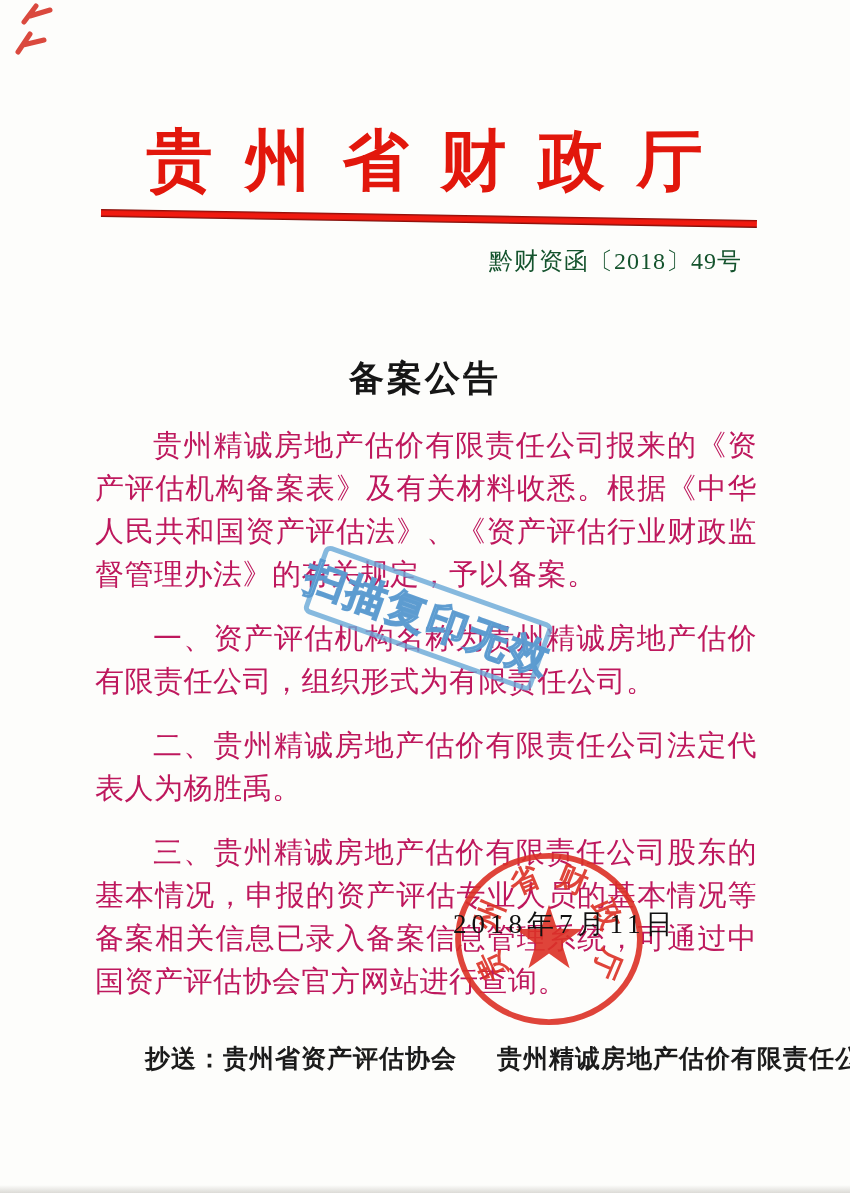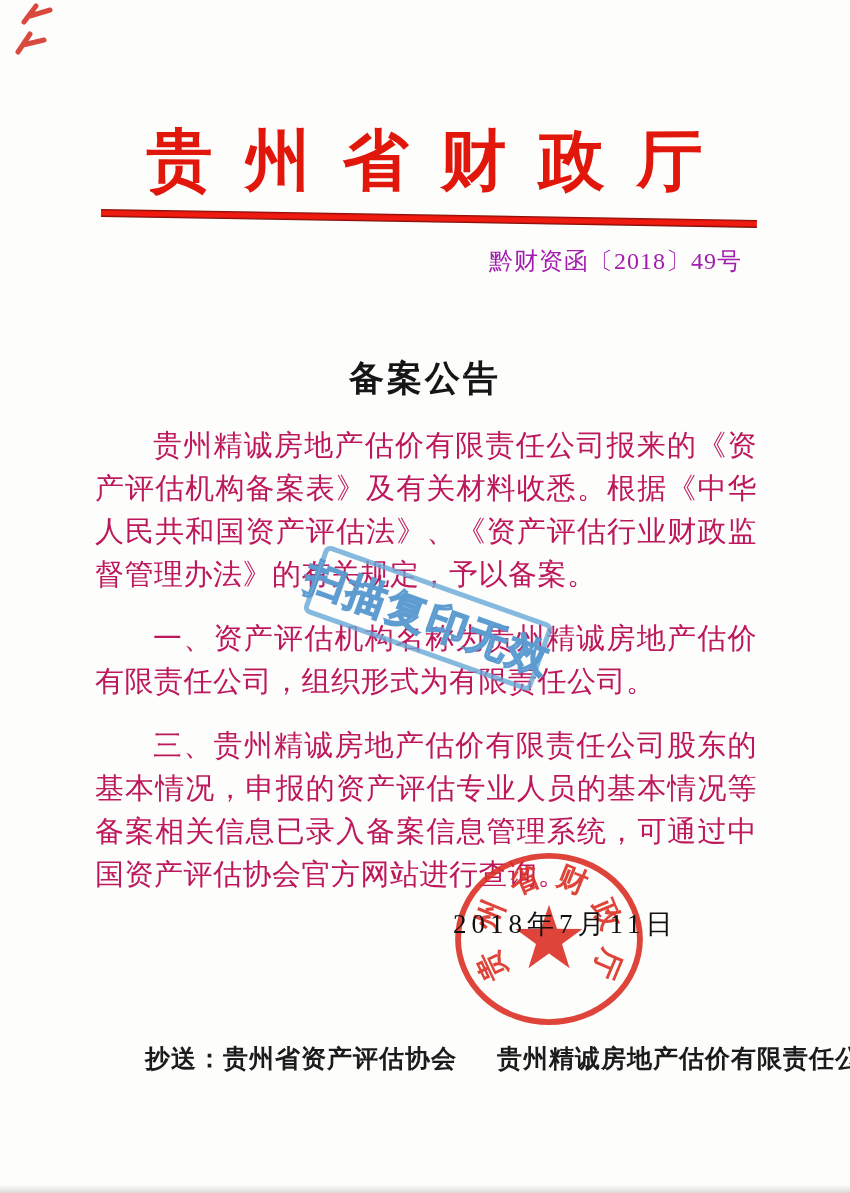--- a/index.html
+++ b/index.html
@@ -23,21 +23,21 @@
     white-space:nowrap;
   }
   
   .red-rule{
     position:absolute;left:101px;top:209px;width:656px;height:8px;
     background:linear-gradient(to bottom,#7e0d08 0%,#ee1a10 28%,#f21b10 72%,#6e0b07 100%);
     transform:rotate(0.95deg);transform-origin:left center;
   }
   .doc-number{
     position:absolute;right:108px;top:245px;
-    font-size:24px;color:#a21caf;letter-spacing:1px;white-space:nowrap;text-align:center;
+    font-size:24px;color:#14532d;letter-spacing:1px;white-space:nowrap;text-align:center;
   }
   .doc-title{
     position:absolute;left:0;top:355px;width:850px;text-align:center;
     font-size:35px;font-weight:bold;color:#161616;letter-spacing:3px;
   }
   .doc-body{
     position:absolute;left:95px;top:424px;width:662px;
     font-size:29px;line-height:43px;color:#be185d;
     text-align:justify;letter-spacing:.5px;
   }
@@ -83,20 +83,21 @@
 
   <div class="red-rule"></div>
 
   <div class="doc-number">黔财资函〔2018〕49号</div>
 
   <div class="doc-title">备案公告</div>
 
   <div class="doc-body">
     <p>贵州精诚房地产估价有限责任公司报来的《资产评估机构备案表》及有关材料收悉。根据《中华人民共和国资产评估法》、《资产评估行业财政监督管理办法》的有关规定，予以备案。</p>
     <p>一、资产评估机构名称为贵州精诚房地产估价有限责任公司，组织形式为有限责任公司。</p>
+    <p>二、贵州精诚房地产估价有限责任公司法定代表人为杨胜禹。</p>
     <p>三、贵州精诚房地产估价有限责任公司股东的基本情况，申报的资产评估专业人员的基本情况等备案相关信息已录入备案信息管理系统，可通过中国资产评估协会官方网站进行查询。</p>
   </div>
 
   <div class="watermark">扫描复印无效</div>
 
   <svg class="seal" width="196" height="176" viewBox="0 0 200 180">
     <g transform="translate(0,-5)">
       <ellipse cx="100" cy="97" rx="93" ry="85" fill="none" stroke="#dc3126" stroke-width="6"></ellipse>
       <path fill="#dc3126" d="M100 62 L108.2 86.6 L134.3 86.8 L113.3 102.2 L121.1 127 L100 111.9 L78.9 127 L86.7 102.2 L65.7 86.8 L91.8 86.6 Z"></path>
       <g fill="#dc3126" font-size="30" font-weight="bold" text-anchor="middle" font-family="'Liberation Serif','DejaVu Serif',serif">

